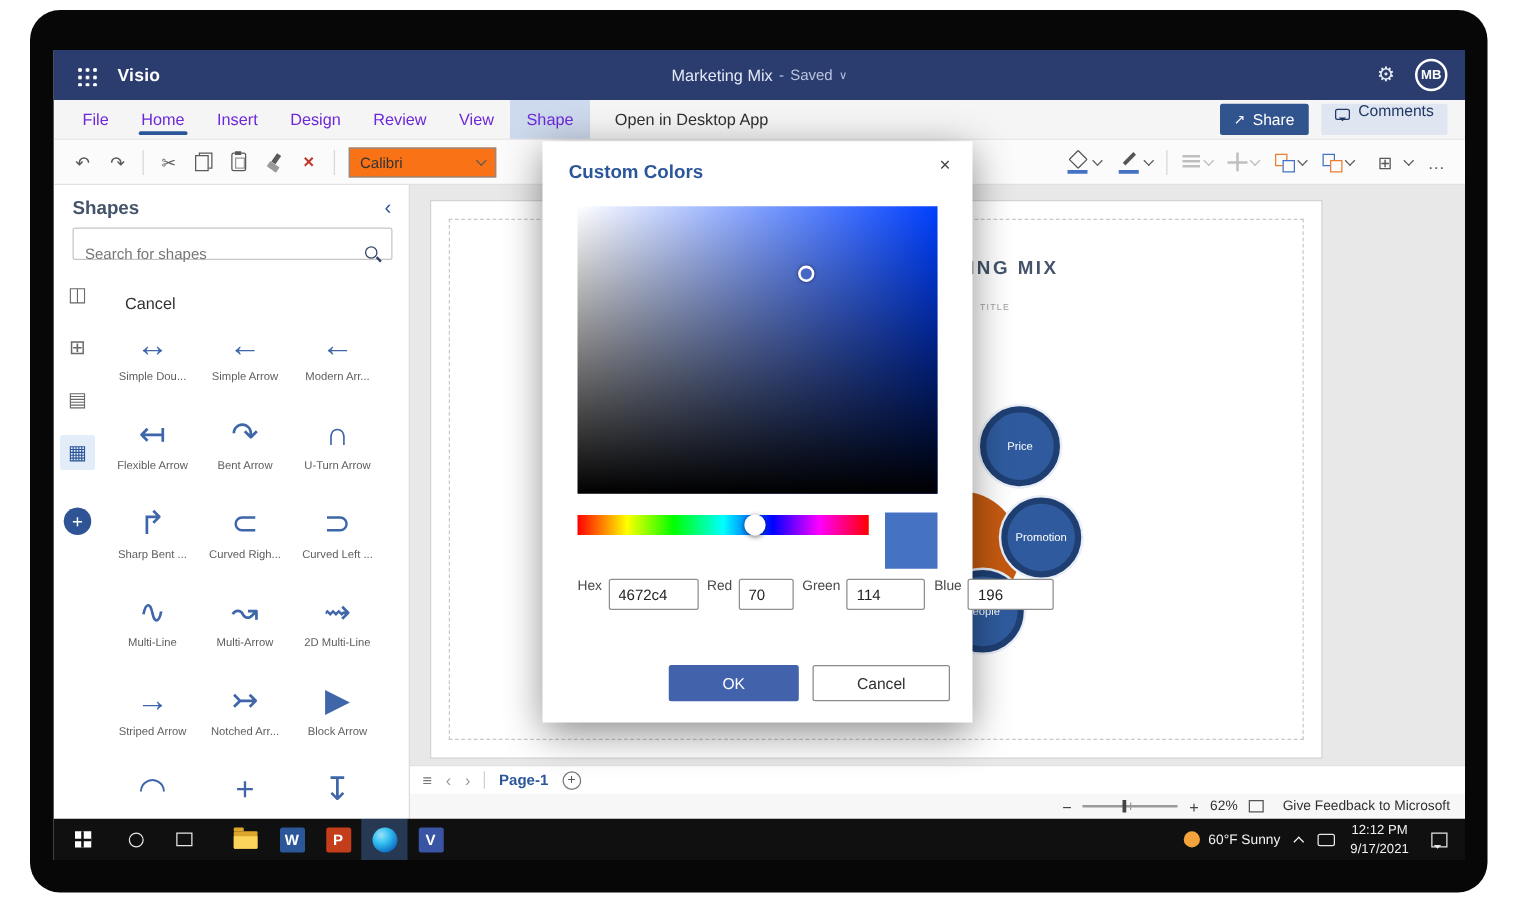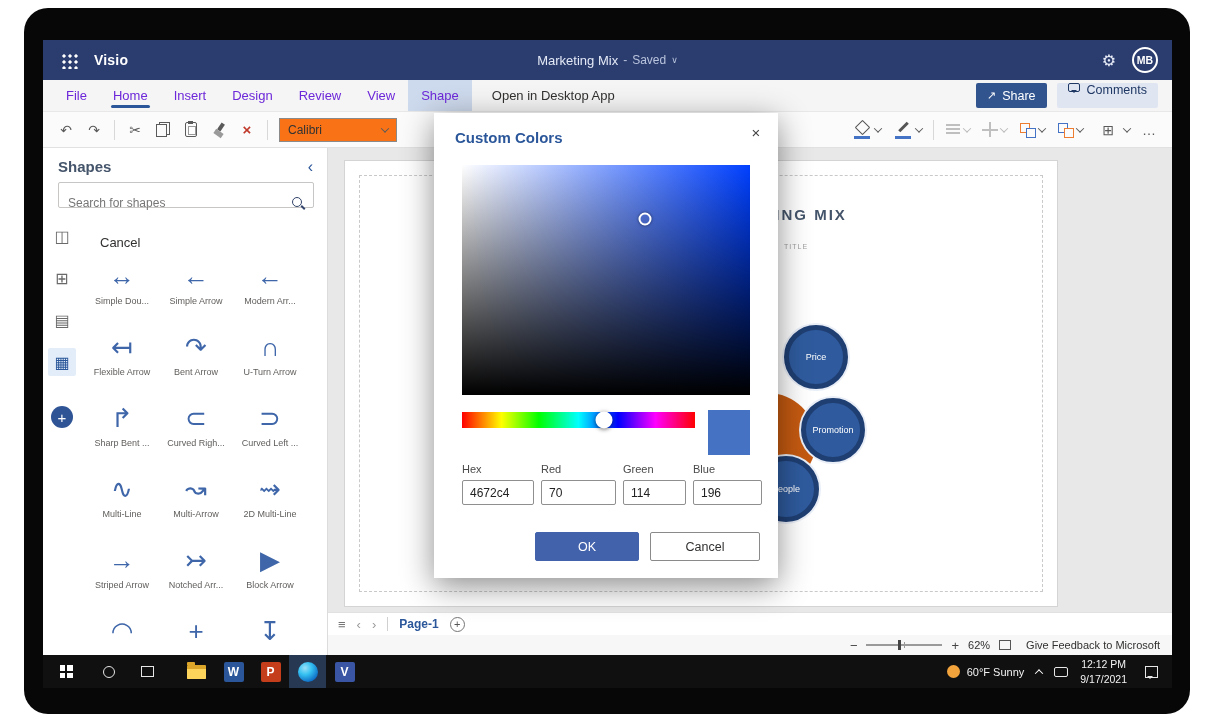--- a/index.html
+++ b/index.html
@@ -26,21 +26,21 @@
 
   
   .menubar { height: 32px; background: #f5f5f5; border-bottom: 1px solid #e8e8e8; display: flex; align-items: center; padding: 0 10px; flex: none; }
   .menu-item { height: 100%; display: flex; align-items: center; padding: 0 13px; font-size: 13px; color: #6d28d9; position: relative; cursor: default; }
   .menu-item.active::after { content: ""; position: absolute; left: 11px; right: 11px; bottom: 3px; height: 3px; border-radius: 2px; background: #2b579a; }
   .menu-item.highlighted { background: #cdd9ec; }
   .open-desktop { margin-left: 20px; font-size: 13px; color: #323130; }
   .menubar-right { margin-left: auto; display: flex; align-items: center; gap: 10px; padding-right: 4px; }
   .share-btn { height: 25px; background: #31548f; color: #fff; border-radius: 2px; display: flex; align-items: center; gap: 6px; padding: 0 11px; font-size: 12.5px; }
   .share-arrow { font-size: 11px; }
-  .comments-btn { height: 25px; background: #dfe5f1; color: #1f3864; border-radius: 2px; display: flex; align-items: flex-start; gap: 7px; padding: 0 11px; font-size: 12.5px; }
+  .comments-btn { height: 25px; background: #dfe5f1; color: #1f3864; border-radius: 2px; display: flex; align-items: flex-end; gap: 7px; padding: 12px 11px; font-size: 12.5px; }
   .ic-comment { width: 12px; height: 9px; border: 1.3px solid #1f3864; border-radius: 2px; position: relative; }
   .ic-comment::after { content: ""; position: absolute; left: 2px; bottom: -5px; border: 3px solid transparent; border-top-color: #1f3864; }
 
   
   .toolbar { height: 36px; background: #fbfbfb; border-bottom: 1px solid #e1e1e1; display: flex; align-items: center; padding: 0 10px; gap: 2px; flex: none; }
   .tbtn { min-width: 26px; height: 26px; display: flex; align-items: center; justify-content: center; font-size: 14px; color: #5a5a5a; border-radius: 2px; }
   .tbtn.red { color: #c0392b; font-weight: bold; font-size: 15px; }
   .tb-divider { width: 1px; height: 20px; background: #d8d8d8; margin: 0 5px; }
   .font-select { width: 118px; height: 24px; border: 1px solid #8a8a8a; background: #f97316; margin-left: 4px; display: flex; align-items: center; justify-content: space-between; padding: 0 8px; font-size: 12px; color: #333; }
   .chev { width: 6px; height: 6px; border-right: 1.4px solid #5a5a5a; border-bottom: 1.4px solid #5a5a5a; transform: rotate(45deg) translate(-1px,-1px); flex: none; }
@@ -134,24 +134,24 @@
   .dialog-title { position: absolute; left: 21px; top: 16px; font-size: 15px; font-weight: bold; color: #2b579a; }
   .dialog-close { position: absolute; right: 10px; top: 7px; width: 24px; height: 24px; display: flex; align-items: center; justify-content: center; font-size: 15px; color: #444; }
   .sv-box { position: absolute; left: 28px; top: 52px; width: 288px; height: 230px;
     background: linear-gradient(to bottom, rgba(0,0,0,0), #000), linear-gradient(to right, #fff, hsl(225,100%,50%)); }
   .sv-cursor { position: absolute; left: 183px; top: 54px; width: 13px; height: 13px; border: 2px solid #fff; border-radius: 50%; transform: translate(-50%,-50%); box-shadow: 0 0 3px rgba(0,0,0,.6); }
   .hue-bar { position: absolute; left: 28px; top: 299px; width: 233px; height: 16px;
     background: linear-gradient(to right, #f00, #ff0 17%, #0f0 33%, #0ff 50%, #00f 67%, #f0f 83%, #f00); }
   .hue-thumb { position: absolute; left: 61%; top: 50%; transform: translate(-50%,-50%); width: 17px; height: 17px; background: #fff; border-radius: 50%; box-shadow: 0 1px 4px rgba(0,0,0,.55); }
   .swatch { position: absolute; left: 274px; top: 297px; width: 42px; height: 45px; background: #4672c4; }
   .fields { position: absolute; left: 28px; top: 350px; display: flex; gap: 7px; }
-  .field { display: flex; flex-direction: column; gap: 5px; }
+  .field { display: flex; flex-direction: row; gap: 5px; }
   .field label { font-size: 11px; color: #494949; }
   .field input { height: 25px; border: 1px solid #8f8f8f; border-radius: 2px; font-size: 12px; color: #222; padding: 0 7px; font-family: inherit; outline: none; }
-  .w-hex { width: 72px; } .w-red { width: 75px; } .w-green { width: 63px; } .w-blue { width: 69px; }
+  .w-hex { width: 72px; } .w-red { width: 44px; } .w-green { width: 63px; } .w-blue { width: 69px; }
   .dialog-btns { position: absolute; left: 101px; top: 419px; display: flex; gap: 11px; }
   .btn { height: 29px; font-size: 12.5px; border-radius: 2px; font-family: inherit; }
   .btn-ok { width: 104px; background: #4262ac; border: 1px solid #4262ac; color: #fff; }
   .btn-cancel { width: 110px; background: #fff; border: 1px solid #8a8a8a; color: #323130; }
 
   
   .taskbar { position: absolute; left: 0; bottom: 0; width: 100%; height: 33px; background: #101010; display: flex; align-items: stretch; color: #fff; z-index: 20; }
   .tb-start { width: 46px; display: flex; align-items: center; justify-content: center; flex: none; }
   .win-logo { width: 13px; height: 13px; background-color: #fff;
     background-image: linear-gradient(#101010,#101010), linear-gradient(#101010,#101010);

